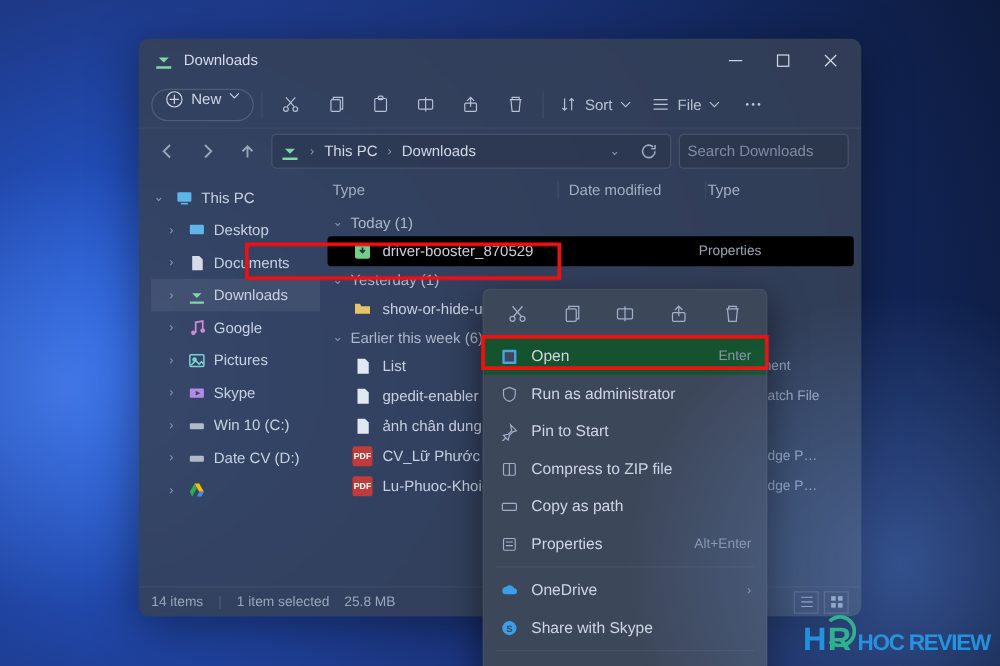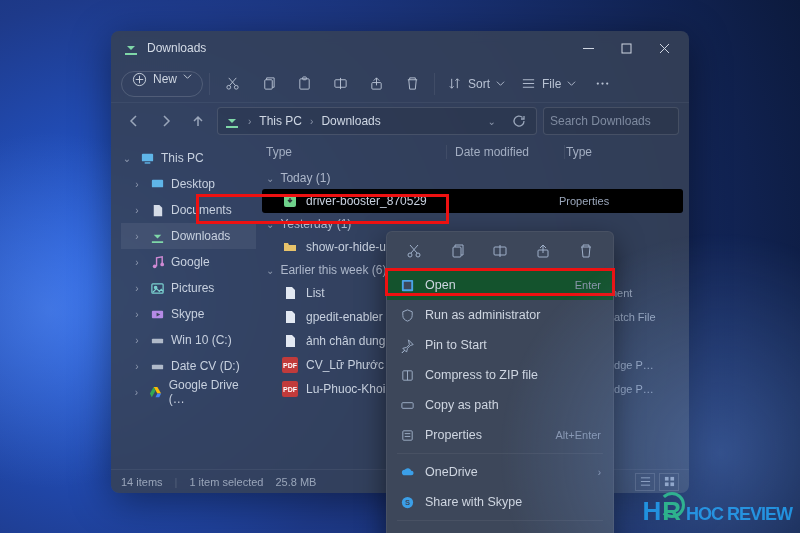--- a/index.html
+++ b/index.html
@@ -360,21 +360,20 @@
           </div>
         <div class="side-item">
             <span class="exp">›</span>
             <span class="sico ic-gdrive">
               <svg viewBox="0 0 16 16">
                 <path d="M6 2h4l4 7H10z" fill="#fbbc04"></path>
                 <path d="M10 9h4l-2 4H8z" fill="#4285f4"></path>
                 <path d="M6 2L2 9l2 4 4-7z" fill="#34a853"></path>
               </svg>
             </span>
-            <span>Google Drive (…</span>
           </div>
       </div>
     </div>
 
     <div class="content">
       <div class="cols">
         <div class="cname">Type</div>
         <div class="cdate">Date modified</div>
         <div class="ctype">Type</div>
       </div>

